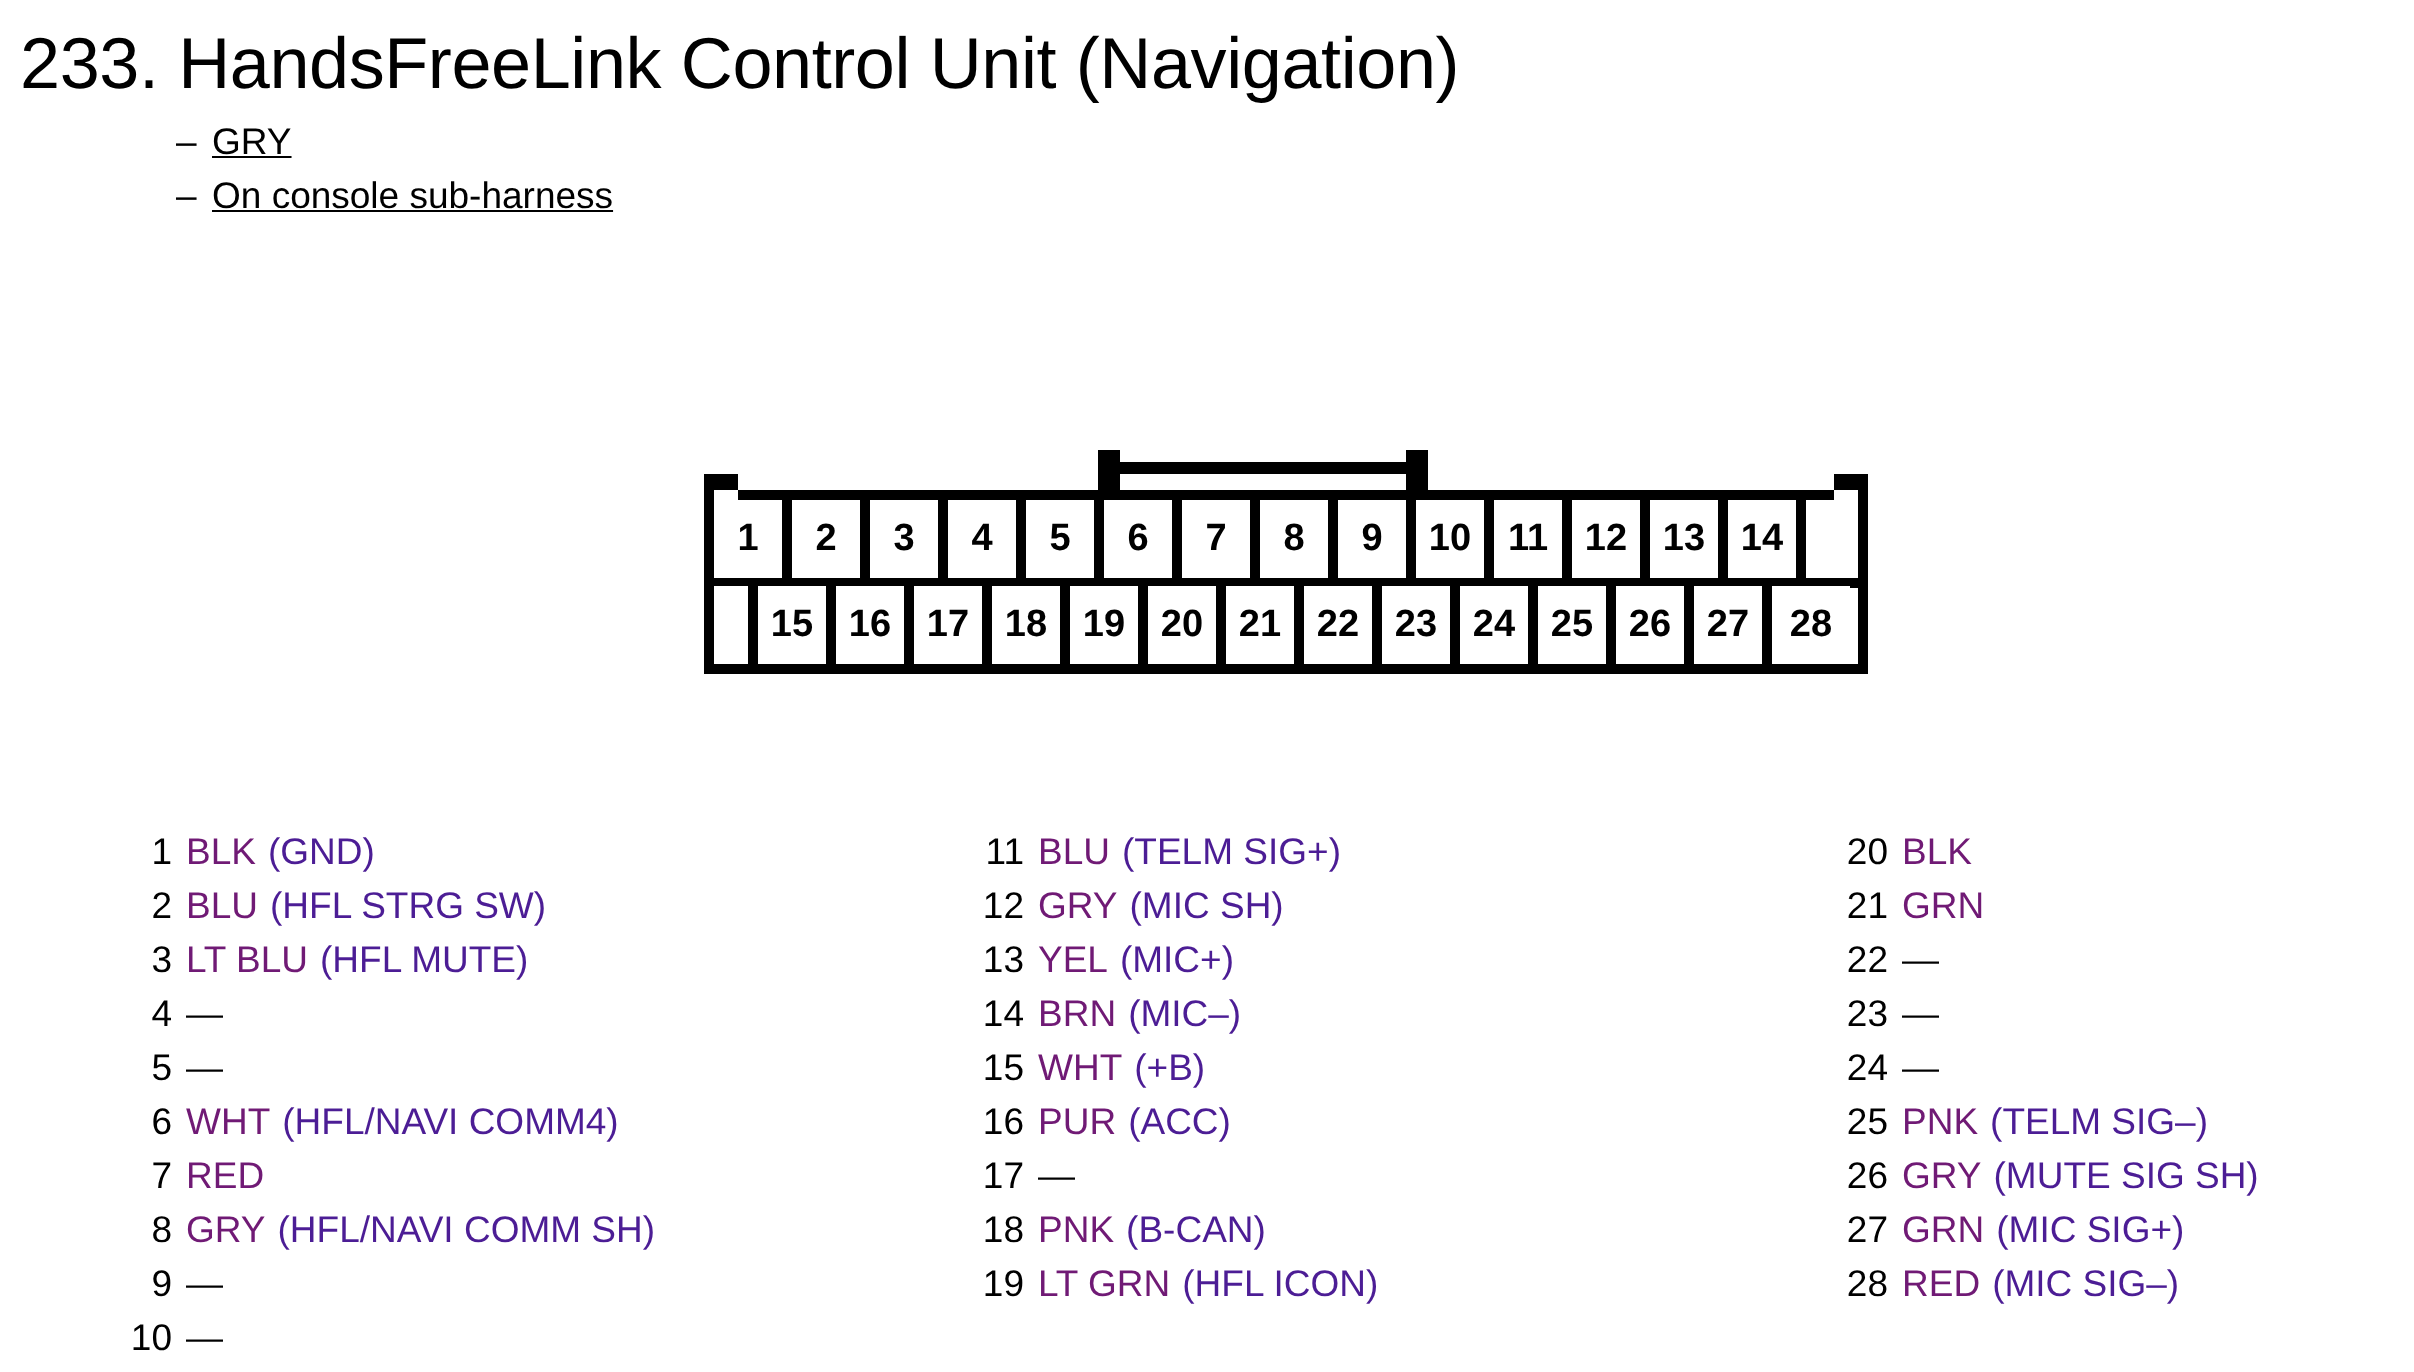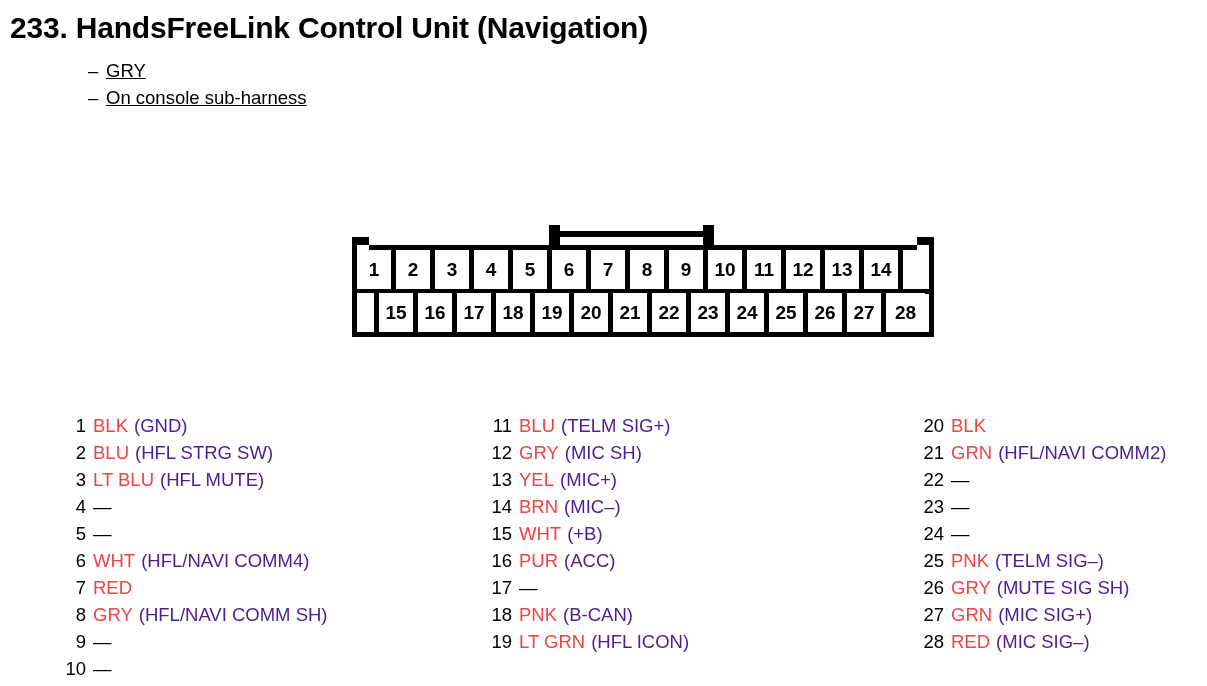--- a/index.html
+++ b/index.html
@@ -15,22 +15,22 @@
     font-family: "Liberation Sans", sans-serif;
     color: #000000;
     overflow: hidden;
   }
 
   
   #page-title {
     position: absolute;
     left: 10px;
     top: 11px;
-    font-size: 30px;
-    font-weight: bold;
+    font-size: 36px;
+    font-weight: normal;
     letter-spacing: -0.2px;
     white-space: nowrap;
   }
   #subtitle-list {
     position: absolute;
     left: 88px;
     top: 57px;
     text-decoration: underline;
   }
   .subtitle-line {
@@ -177,21 +177,21 @@
     align-items: baseline;
   }
   .pin-num {
     display: inline-block;
     width: 26px;
     text-align: right;
     margin-right: 7px;
     color: #000;
   }
   .pin-color {
-    color: #ef4444;
+    color: #701a75;
     margin-right: 6px;
   }
   .pin-signal {
     color: #4c1d95;
   }
   .pin-empty {
     color: #000;
   }
 </style>
 </head>
@@ -351,21 +351,20 @@
       </div>
     </div>
   <div class="legend-col col-3" id="legend-col-3">
       <div class="legend-item">
         <span class="pin-num">20</span>
         <span class="pin-color">BLK</span>
       </div>
       <div class="legend-item">
         <span class="pin-num">21</span>
         <span class="pin-color">GRN</span>
-        <span class="pin-signal">(HFL/NAVI COMM2)</span>
       </div>
       <div class="legend-item">
         <span class="pin-num">22</span>
         <span class="pin-empty">—</span>
       </div>
       <div class="legend-item">
         <span class="pin-num">23</span>
         <span class="pin-empty">—</span>
       </div>
       <div class="legend-item">

